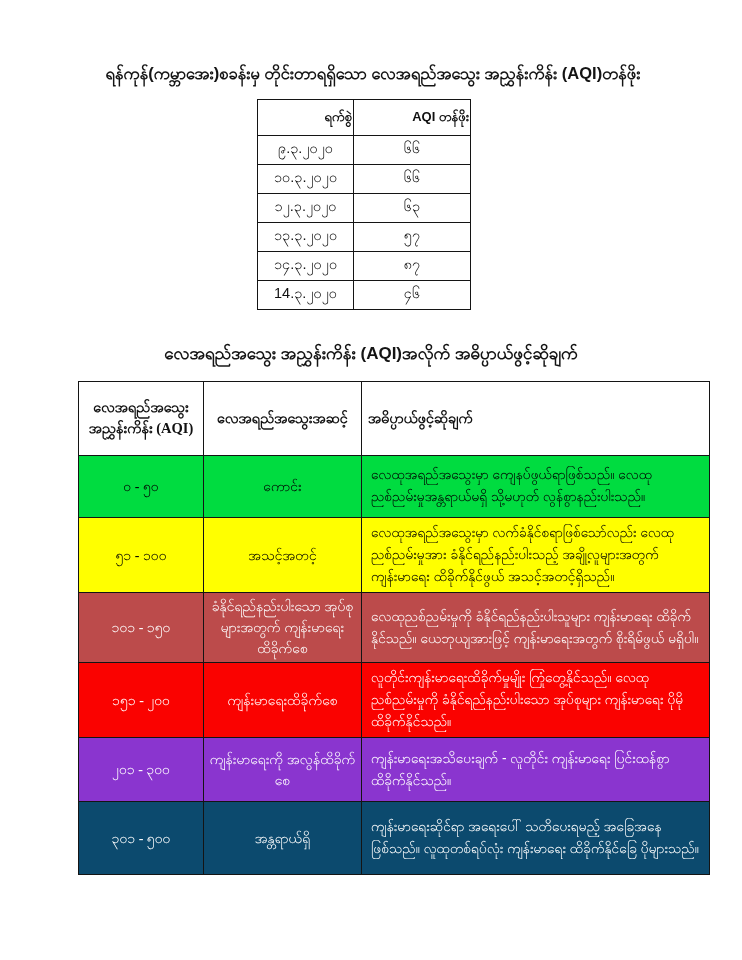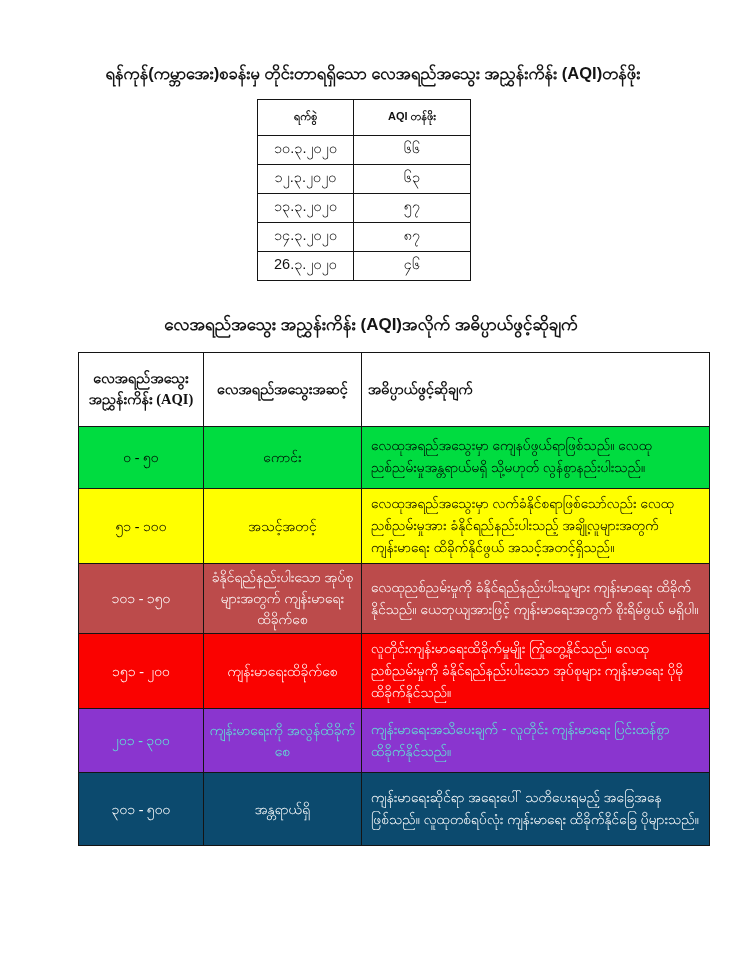--- a/index.html
+++ b/index.html
@@ -33,24 +33,24 @@
   table { border-collapse: collapse; table-layout: fixed; }
   td, th { border: 1.5px solid #141414; overflow: hidden; }
 
   
   .aqi-table {
     margin-left: 257px;
     margin-top: 13px;
     width: 207px;
   }
   .aqi-table th {
-    font-size: 11px;
+    font-size: 13px;
     font-weight: bold;
     height: 33px;
-    text-align: center;
+    text-align: right;
     vertical-align: middle;
   }
   .aqi-table td {
     font-size: 14.5px;
     font-weight: normal;
     height: 26px;
     text-align: center;
     vertical-align: middle;
   }
   .aqi-table .col-date  { width: 93px; }
@@ -98,37 +98,41 @@
 
   <table class="aqi-table">
     <thead>
       <tr>
         <th class="col-date">ရက်စွဲ</th>
         <th class="col-value">AQI တန်ဖိုး</th>
       </tr>
     </thead>
     <tbody>
       <tr>
+        <td class="col-date">၉.၃.၂၀၂၀</td>
+        <td class="col-value">၆၆</td>
+      </tr>
+      <tr>
         <td class="col-date">၁၀.၃.၂၀၂၀</td>
         <td class="col-value">၆၆</td>
       </tr>
       <tr>
         <td class="col-date">၁၂.၃.၂၀၂၀</td>
         <td class="col-value">၆၃</td>
       </tr>
       <tr>
         <td class="col-date">၁၃.၃.၂၀၂၀</td>
         <td class="col-value">၅၇</td>
       </tr>
       <tr>
         <td class="col-date">၁၄.၃.၂၀၂၀</td>
         <td class="col-value">၈၇</td>
       </tr>
       <tr>
-        <td class="col-date">26.၃.၂၀၂၀</td>
+        <td class="col-date">14.၃.၂၀၂၀</td>
         <td class="col-value">၄၆</td>
       </tr>
     </tbody>
   </table>
 
   <h2 class="title title2">လေအရည်အသွေး အညွှန်းကိန်း (AQI)အလိုက် အဓိပ္ပာယ်ဖွင့်ဆိုချက်</h2>
 
   <table class="legend-table">
     <thead>
       <tr>
@@ -151,21 +155,21 @@
       <tr class="r2" style="background-color: rgb(188, 75, 75); color: rgb(255, 255, 255);">
         <td class="c1">၁၀၁ - ၁၅၀</td>
         <td class="c2">ခံနိုင်ရည်နည်းပါးသော အုပ်စုများအတွက် ကျန်းမာရေးထိခိုက်စေ</td>
         <td class="c3">လေထုညစ်ညမ်းမှုကို ခံနိုင်ရည်နည်းပါးသူများ ကျန်းမာရေး ထိခိုက်နိုင်သည်။ ယေဘုယျအားဖြင့် ကျန်းမာရေးအတွက် စိုးရိမ်ဖွယ် မရှိပါ။</td>
       </tr>
       <tr class="r3" style="background-color: rgb(250, 2, 0); color: rgb(255, 255, 255);">
         <td class="c1">၁၅၁ - ၂၀၀</td>
         <td class="c2">ကျန်းမာရေးထိခိုက်စေ</td>
         <td class="c3">လူတိုင်းကျန်းမာရေးထိခိုက်မှုမျိုး ကြုံတွေ့နိုင်သည်။ လေထုညစ်ညမ်းမှုကို ခံနိုင်ရည်နည်းပါးသော အုပ်စုများ ကျန်းမာရေး ပိုမိုထိခိုက်နိုင်သည်။</td>
       </tr>
-      <tr class="r4" style="background-color: rgb(138, 53, 207); color: #5eead4; margin-left: 48px;">
+      <tr class="r4" style="background-color: rgb(138, 53, 207); color: #ffffff; margin-left: 48px;">
         <td class="c1">၂၀၁ - ၃၀၀</td>
         <td class="c2">ကျန်းမာရေးကို အလွန်ထိခိုက်စေ</td>
         <td class="c3">ကျန်းမာရေးအသိပေးချက် - လူတိုင်း ကျန်းမာရေး ပြင်းထန်စွာ ထိခိုက်နိုင်သည်။</td>
       </tr>
       <tr class="r5" style="background-color: #0c4a6e; color: rgb(255, 255, 255);">
         <td class="c1">၃၀၁ - ၅၀၀</td>
         <td class="c2">အန္တရာယ်ရှိ</td>
         <td class="c3">ကျန်းမာရေးဆိုင်ရာ အရေးပေါ် သတိပေးရမည့် အခြေအနေဖြစ်သည်။ လူထုတစ်ရပ်လုံး ကျန်းမာရေး ထိခိုက်နိုင်ခြေ ပိုများသည်။</td>
       </tr>
     </tbody>

